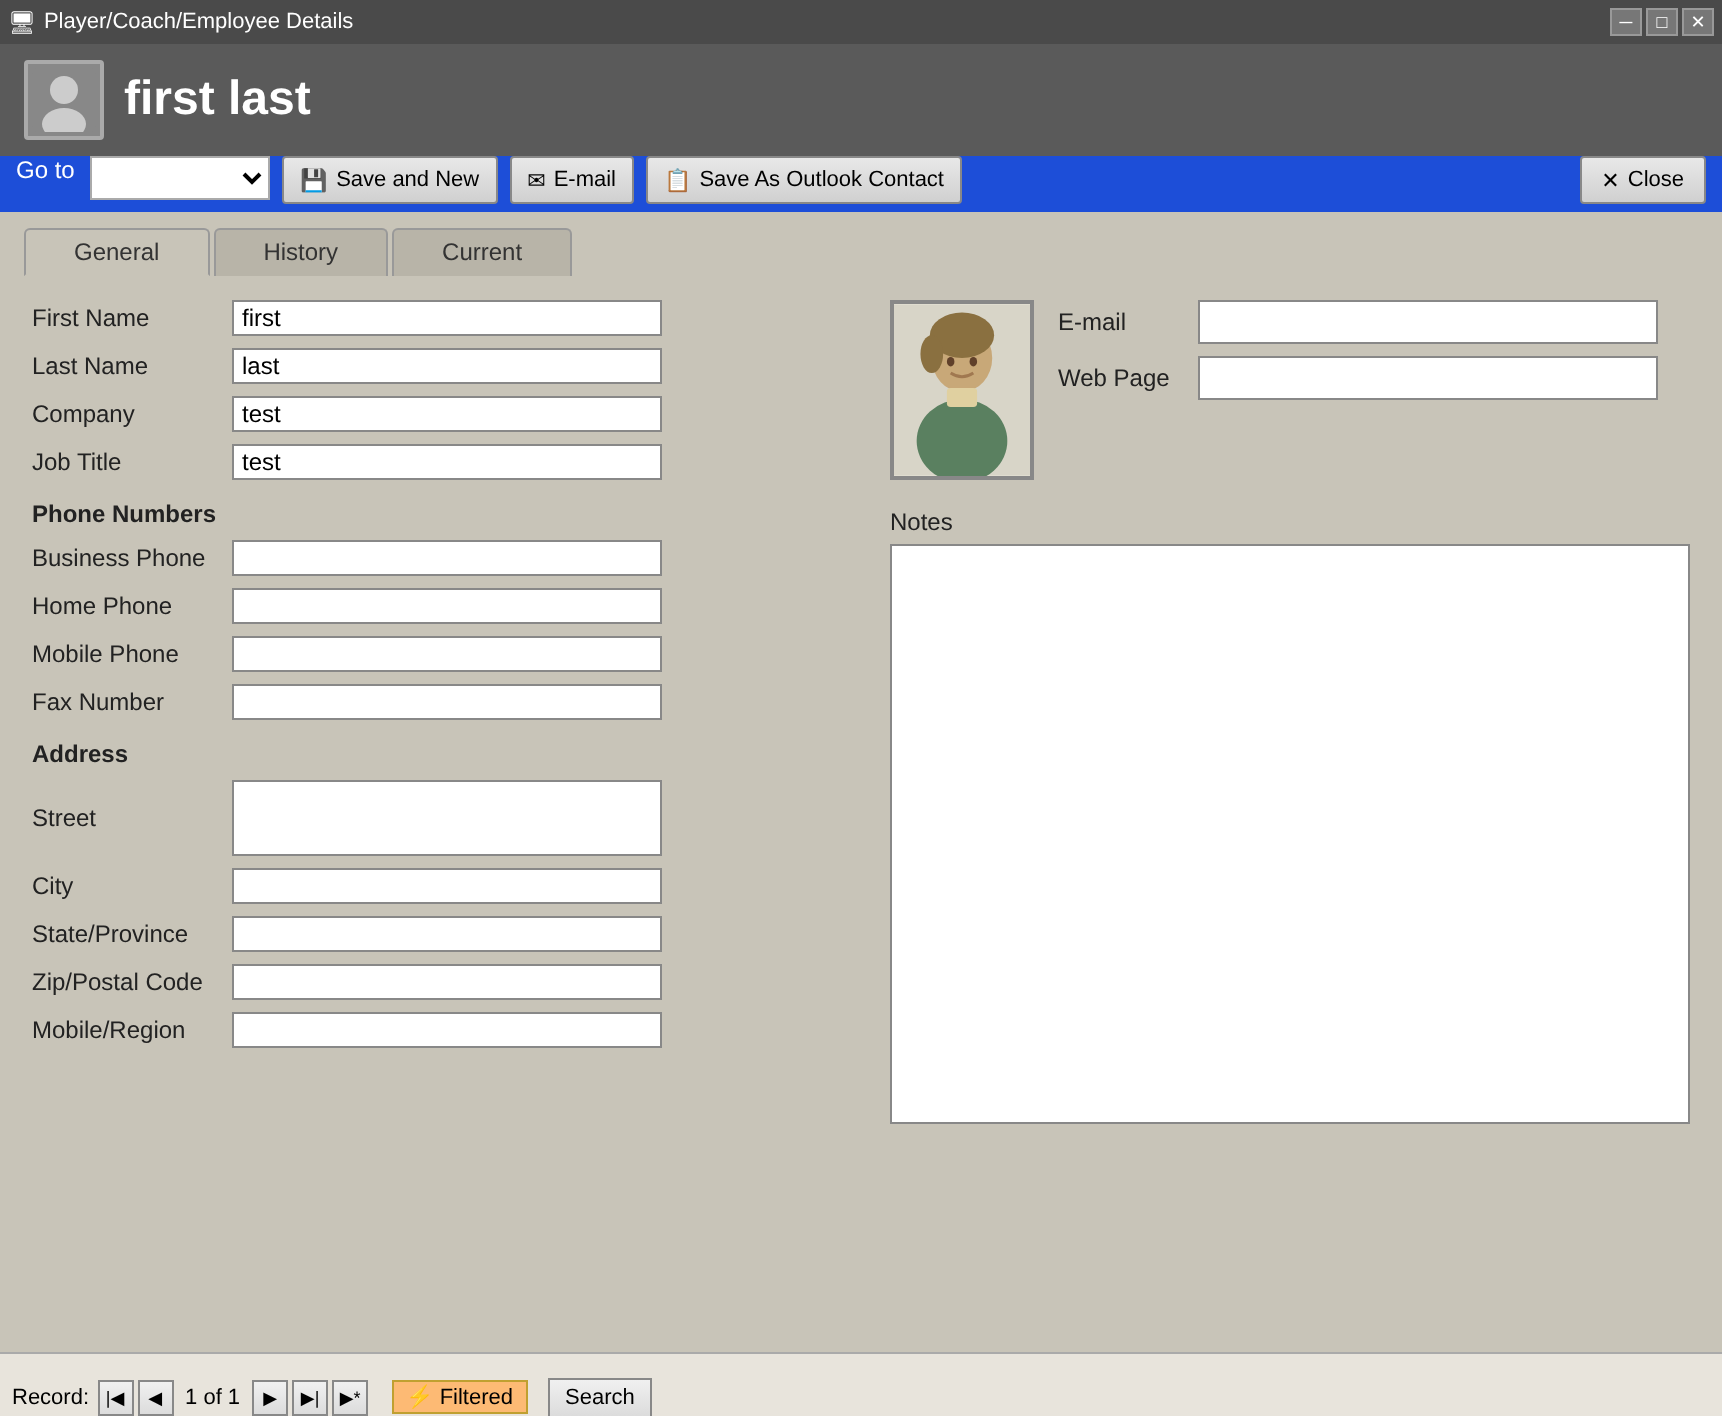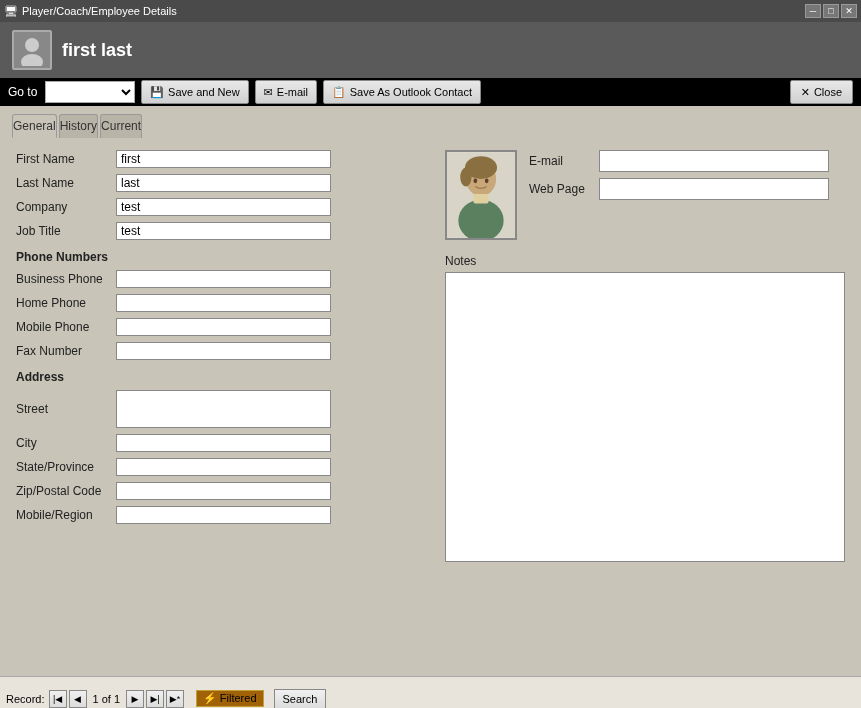--- a/index.html
+++ b/index.html
@@ -39,30 +39,29 @@
     }
     .header-icon {
       width: 40px; height: 40px;
       background: #888;
       border: 2px solid #aaa;
       display: flex; align-items: center; justify-content: center;
       border-radius: 2px;
     }
     .header-title {
       color: white;
-      font-size: 18px;
+      font-size: 24px;
       font-weight: bold;
     }
 
     
     .toolbar {
-      background: #000000;
+      background: #1d4ed8;
       height: 28px;
       display: flex;
-      align-items: center;
       padding: 0 8px;
       gap: 6px;
     }
     .toolbar-label {
       color: white;
       font-size: 12px;
       margin-right: 2px;
     }
     .goto-select {
       height: 22px;
@@ -94,21 +93,21 @@
     }
 
     
     .tabs-container {
       background: #c8c4b8;
       padding: 8px 12px 0 12px;
       display: flex;
       gap: 2px;
     }
     .tab {
-      padding: 4px 0;
+      padding: 4px 24px;
       border: 1px solid #999;
       border-bottom: none;
       cursor: pointer;
       font-size: 12px;
       background: #b8b4a8;
       color: #333;
       border-radius: 3px 3px 0 0;
     }
     .tab.active {
       background: #c8c4b8;
@@ -232,21 +231,21 @@
       background: linear-gradient(to bottom, #f0f0f0, #dcdcdc);
       cursor: pointer;
       display: flex; align-items: center; justify-content: center;
       font-size: 9px;
     }
     .record-text {
       font-size: 11px;
       margin: 0 4px;
     }
     .filtered-badge {
-      background: #a16207;
+      background: #fdba74;
       border: 1px solid #c0a030;
       padding: 1px 6px;
       font-size: 11px;
       margin-left: 8px;
     }
     .search-btn {
       margin-left: 6px;
       height: 20px;
       padding: 0 8px;
       font-size: 11px;

